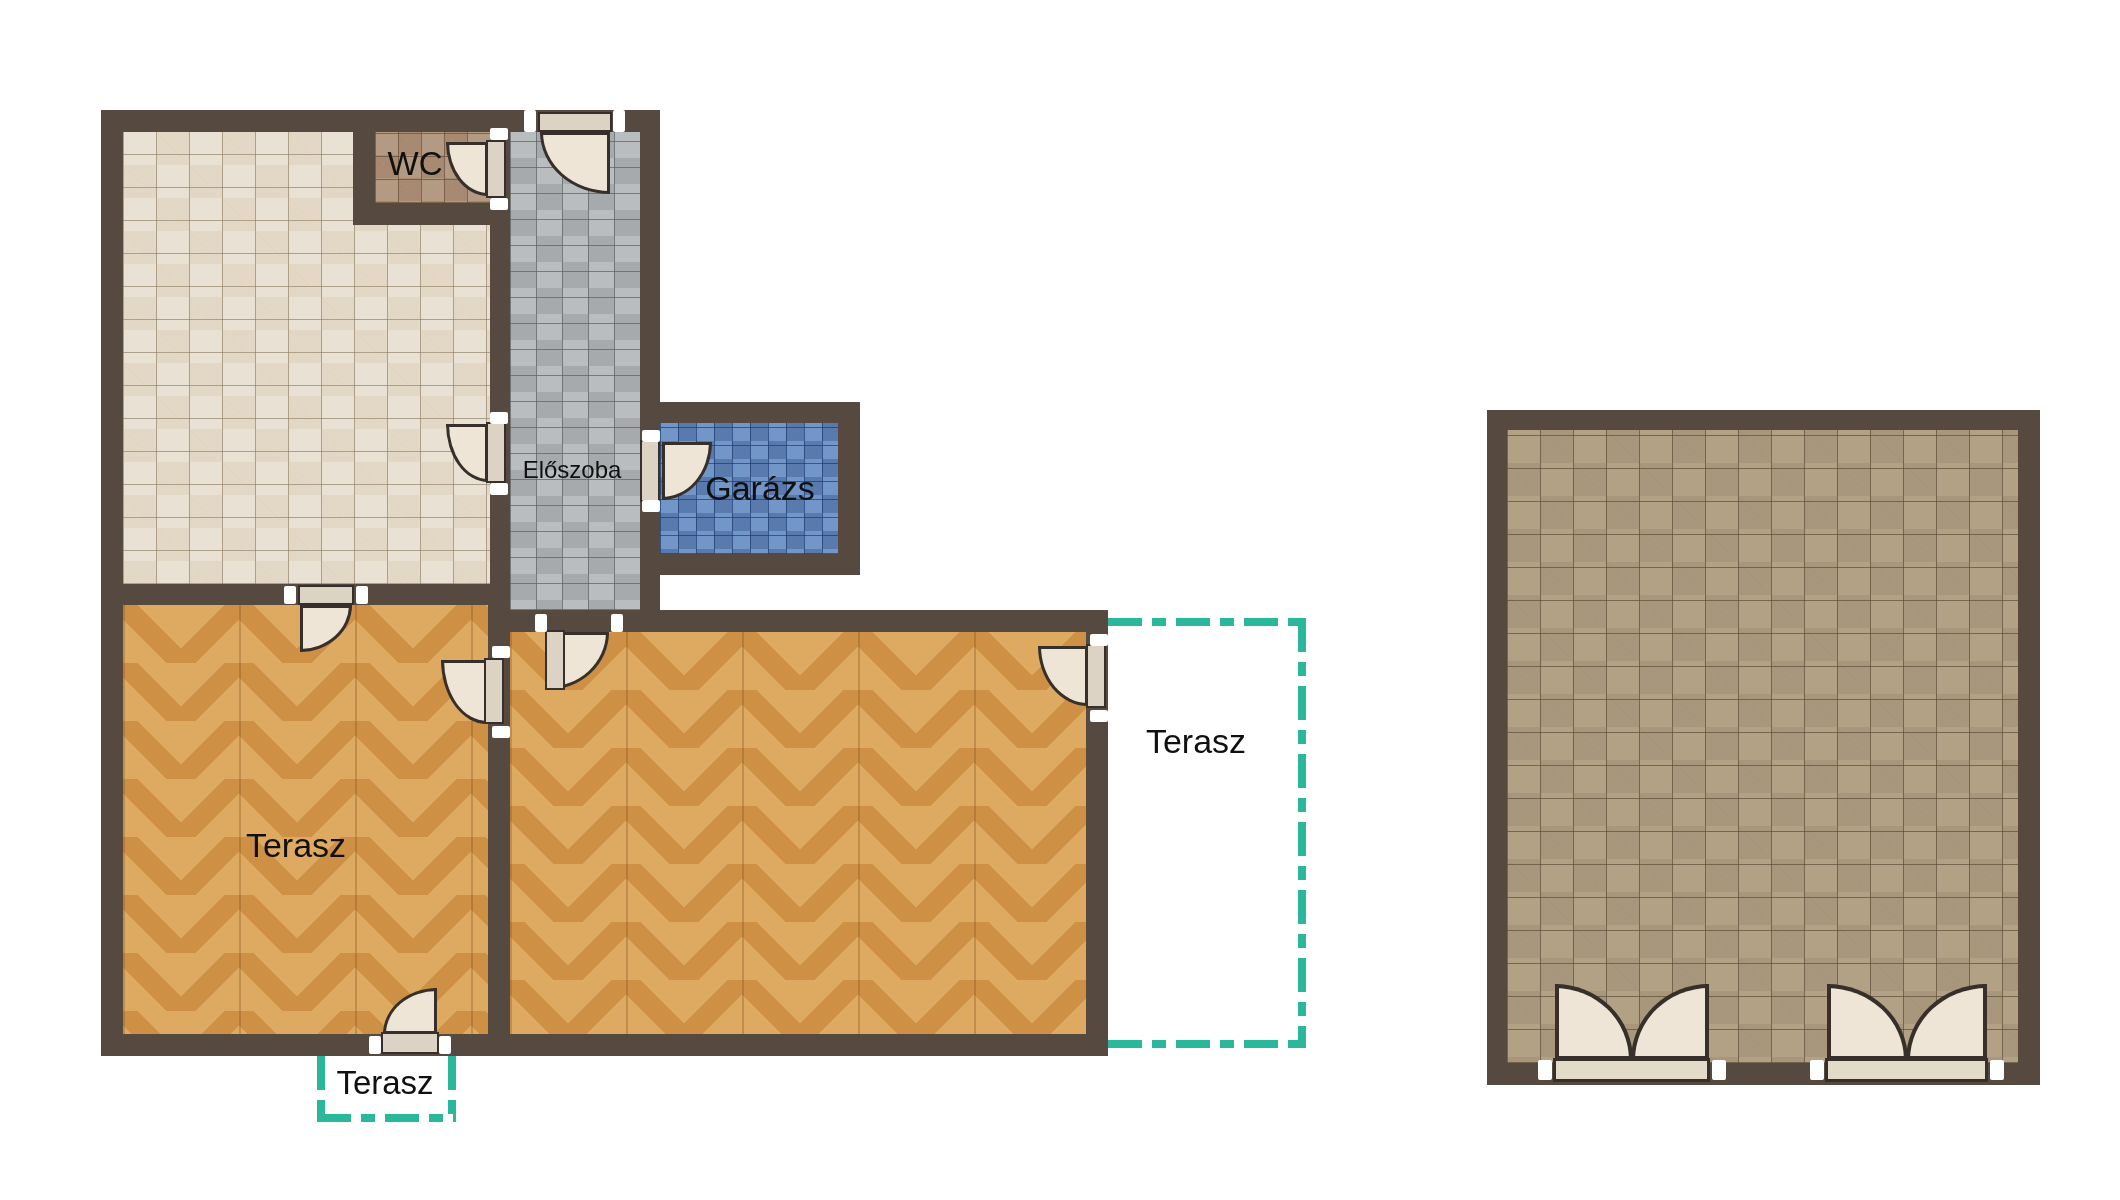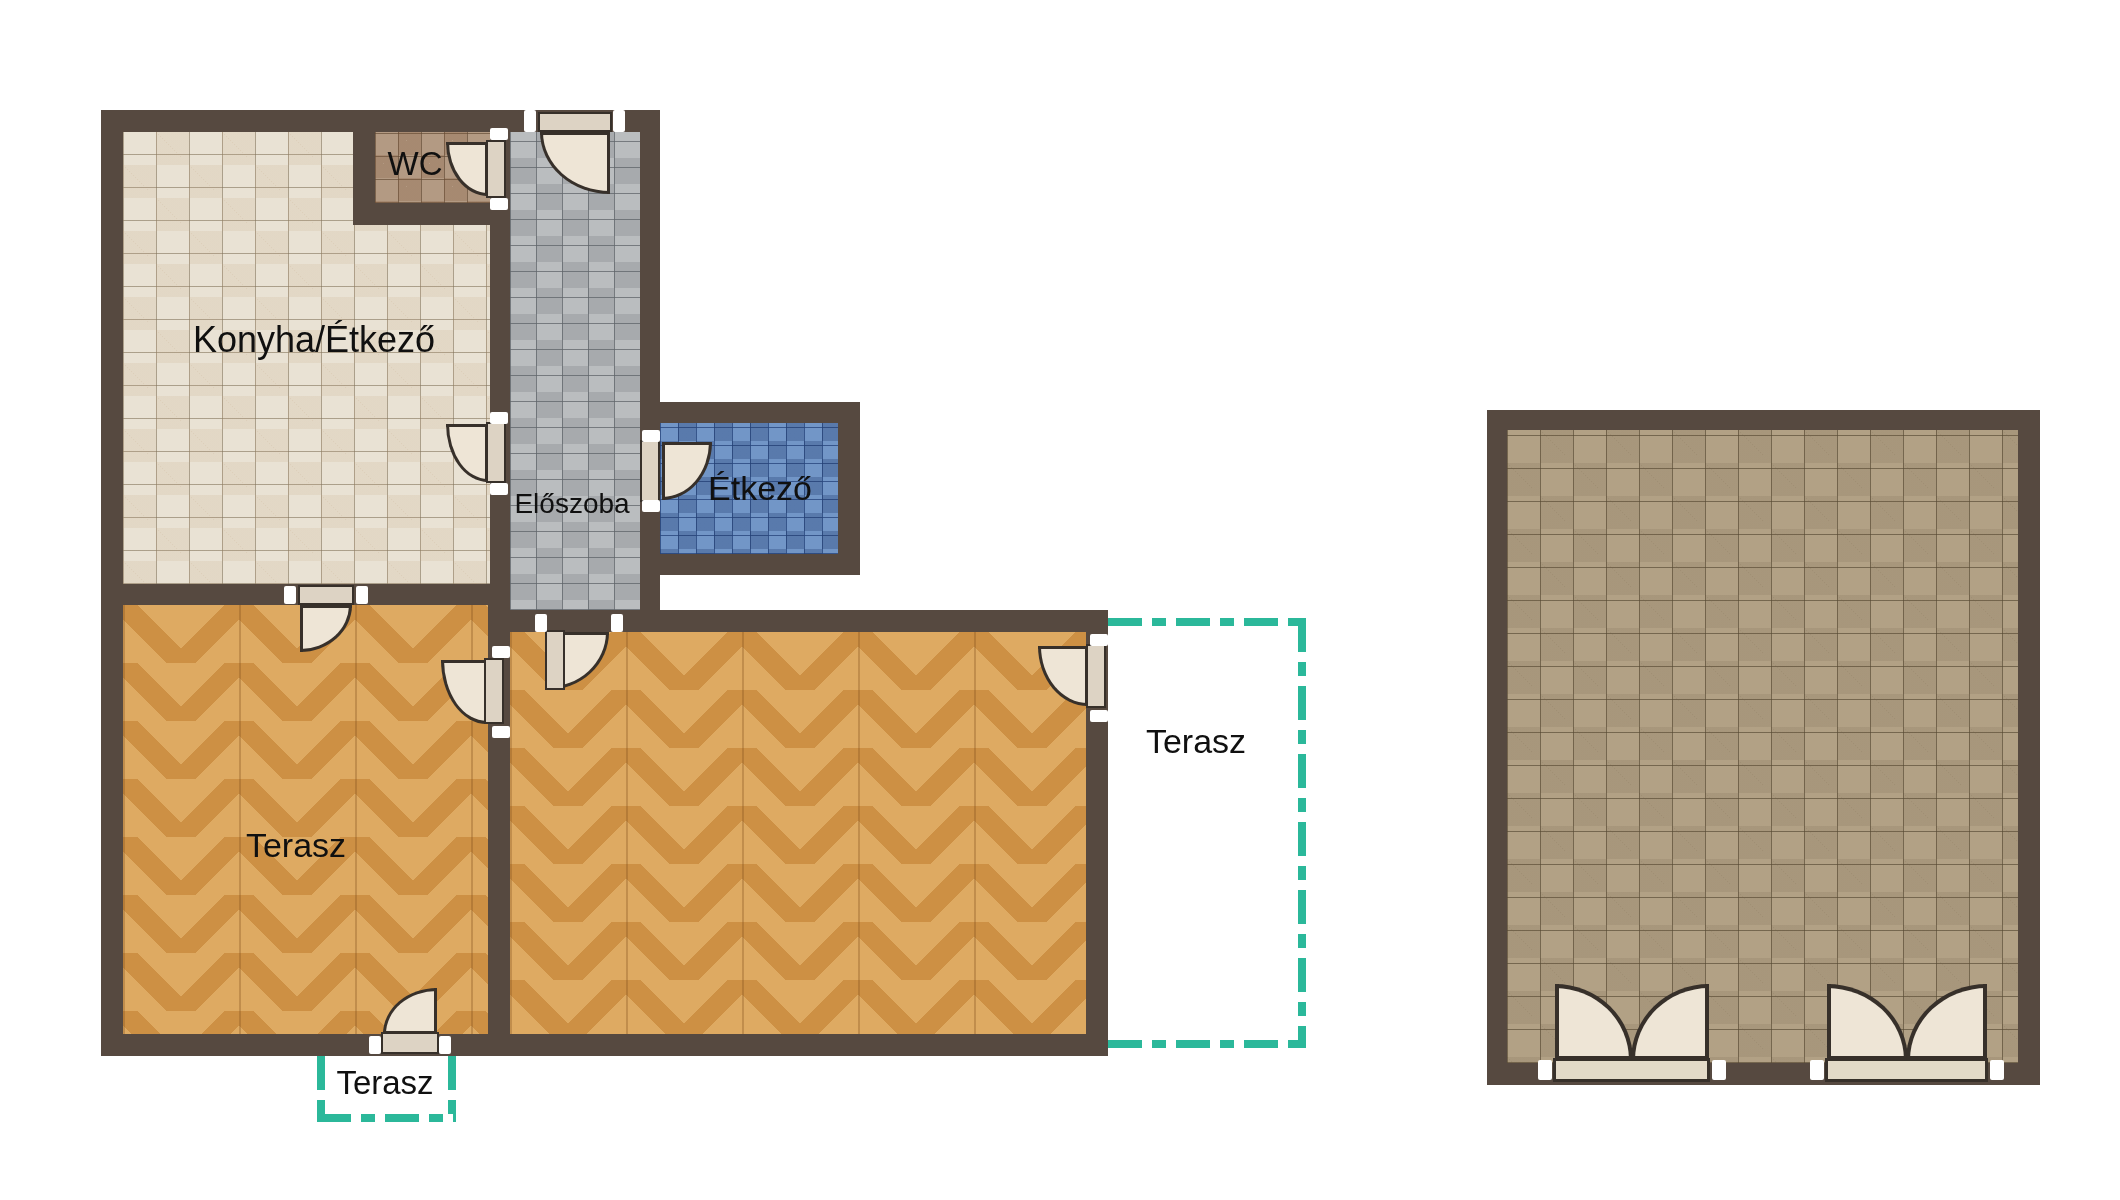--- a/index.html
+++ b/index.html
@@ -107,24 +107,23 @@
   <div class="wall" style="left:101px;top:584px;width:409px;height:21px;"></div>
   <div class="wall" style="left:490px;top:610px;width:618px;height:22px;"></div>
   <div class="wall" style="left:488px;top:605px;width:22px;height:430px;"></div>
   <div class="wall" style="left:640px;top:402px;width:220px;height:21px;"></div>
   <div class="wall" style="left:838px;top:402px;width:22px;height:173px;"></div>
   <div class="wall" style="left:640px;top:554px;width:220px;height:21px;"></div>
 
   <div class="wall" style="left:1487px;top:410px;width:553px;height:675px;"></div>
   <div class="f-garage" style="left:1507px;top:430px;width:511px;height:633px;"></div>
 
-  <div class="room-label" style="left:124px;top:322px;width:380px;font-size:36px;">Konyha/Étkező</div>
   <div class="room-label" style="left:360px;top:147px;width:110px;font-size:33px;">WC</div>
-  <div class="room-label" style="left:492px;top:458px;width:160px;font-size:28px;margin-top:32px;">Előszoba</div>
-  <div class="room-label" style="left:660px;top:471px;width:200px;font-size:34px;">Étkező</div>
+  <div class="room-label" style="left:492px;top:458px;width:160px;font-size:24px;">Előszoba</div>
+  <div class="room-label" style="left:660px;top:471px;width:200px;font-size:34px;">Garázs</div>
   <div class="room-label" style="left:171px;top:828px;width:250px;font-size:34px;">Terasz</div>
   <div class="room-label" style="left:1096px;top:724px;width:200px;font-size:34px;">Terasz</div>
   <div class="room-label" style="left:285px;top:1066px;width:200px;font-size:33px;">Terasz</div>
 
   <div class="leaf" style="left:538px;top:112px;width:74px;height:20px;"></div>
   <div class="wedge rbl" style="left:540px;top:132px;width:70px;height:62px;"></div>
   <div class="jamb" style="left:524px;top:110px;width:12px;height:22px;"></div>
   <div class="jamb" style="left:613px;top:110px;width:12px;height:22px;"></div>
 
   <div class="wedge rbl" style="left:446px;top:142px;width:42px;height:54px;"></div>

